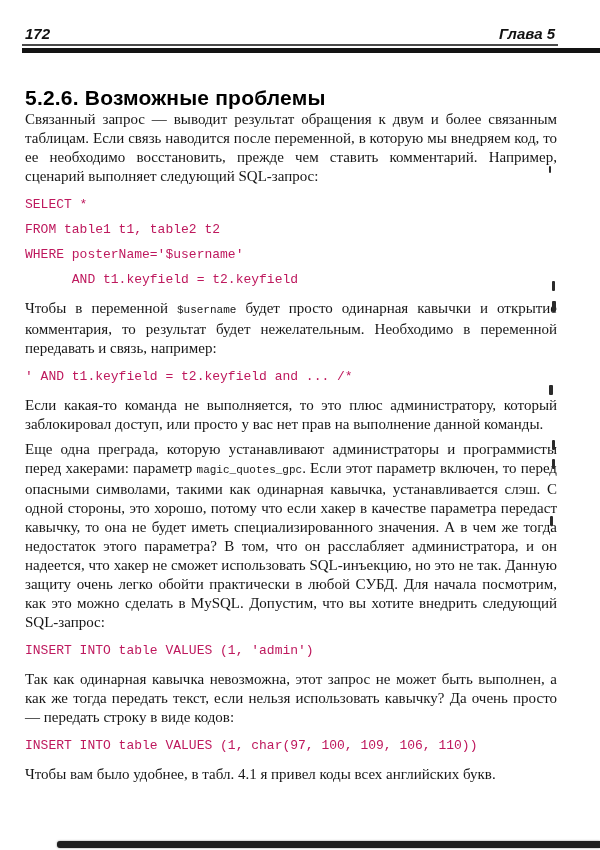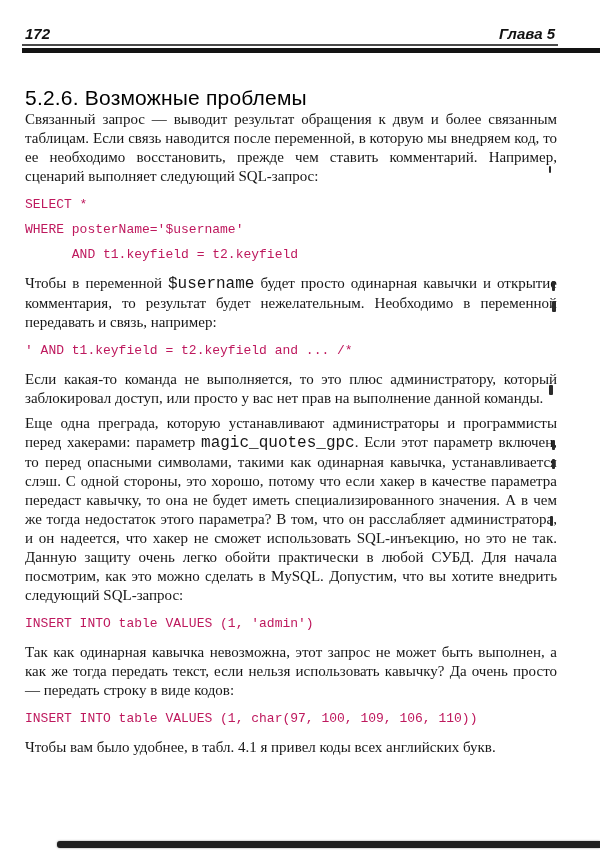--- a/index.html
+++ b/index.html
@@ -18,34 +18,34 @@
     display:flex;justify-content:space-between;align-items:flex-start;
     font-family:"Liberation Sans", sans-serif;
     font-style:italic;font-weight:bold;font-size:15px;color:#111;
   }
   .rule-thin{position:absolute;top:44px;left:22px;width:536px;height:2px;background:#4a4a4a;}
   .rule-thick{position:absolute;top:48px;left:22px;width:578px;height:5px;background:#131313;}
 
   .section-title{
     position:absolute;top:56px;left:25px;
     font-family:"Liberation Sans", sans-serif;
-    font-weight:normal;font-size:21px;color:#000;
+    font-weight:bold;font-size:21px;color:#000;
     letter-spacing:0.2px;white-space:nowrap;margin-top:30px;
   }
 
   .content{position:absolute;top:94px;left:25px;width:532px;margin-top:16px;}
 
   .para{
     margin:0 0 6px 0;
     font-size:15px;line-height:19px;
     text-align:justify;color:#161616;
   }
   .inline-code{
     font-family:"Liberation Mono","DejaVu Sans Mono", monospace;
-    font-size:16px;letter-spacing:0;
+    font-size:11px;letter-spacing:0;
   }
   .code-block{margin:3px 0 7px 0;}
   .code-line{
     font-family:"Liberation Mono","DejaVu Sans Mono", monospace;
     font-size:13px;line-height:25px;
     white-space:pre;color:#be185d;
   }
 
   
   .artifact{position:absolute;background:#2b2b2b;border-radius:1px;}
@@ -75,20 +75,21 @@
   </div>
   <div class="rule-thin"></div>
   <div class="rule-thick"></div>
 
   <h1 class="section-title">5.2.6. Возможные проблемы</h1>
 
   <div class="content">
       <p class="para"><span>Связанный запрос — выводит результат обращения к двум и более связанным таблицам. Если связь наводится после переменной, в которую мы внедряем код, то ее необходимо восстановить, прежде чем ставить комментарий. Например, сценарий выполняет следующий SQL-запрос:</span></p>
       <div class="code-block">
         <div class="code-line">SELECT *</div>
+        <div class="code-line">FROM table1 t1, table2 t2</div>
         <div class="code-line">WHERE posterName='$username'</div>
         <div class="code-line">      AND t1.keyfield = t2.keyfield</div>
       </div>
       <p class="para"><span>Чтобы в переменной </span><span class="inline-code">$username</span><span> будет просто одинарная кавычки и открытие комментария, то результат будет нежелательным. Необходимо в переменной передавать и связь, например:</span></p>
       <div class="code-block">
         <div class="code-line">' AND t1.keyfield = t2.keyfield and ... /*</div>
       </div>
       <p class="para"><span>Если какая-то команда не выполняется, то это плюс администратору, который заблокировал доступ, или просто у вас нет прав на выполнение данной команды.</span></p>
       <p class="para"><span>Еще одна преграда, которую устанавливают администраторы и программисты перед хакерами: параметр </span><span class="inline-code">magic_quotes_gpc</span><span>. Если этот параметр включен, то перед опасными символами, такими как одинарная кавычка, устанавливается слэш. С одной стороны, это хорошо, потому что если хакер в качестве параметра передаст кавычку, то она не будет иметь специализированного значения. А в чем же тогда недостаток этого параметра? В том, что он расслабляет администратора, и он надеется, что хакер не сможет использовать SQL-инъекцию, но это не так. Данную защиту очень легко обойти практически в любой СУБД. Для начала посмотрим, как это можно сделать в MySQL. Допустим, что вы хотите внедрить следующий SQL-запрос:</span></p>
       <div class="code-block">

